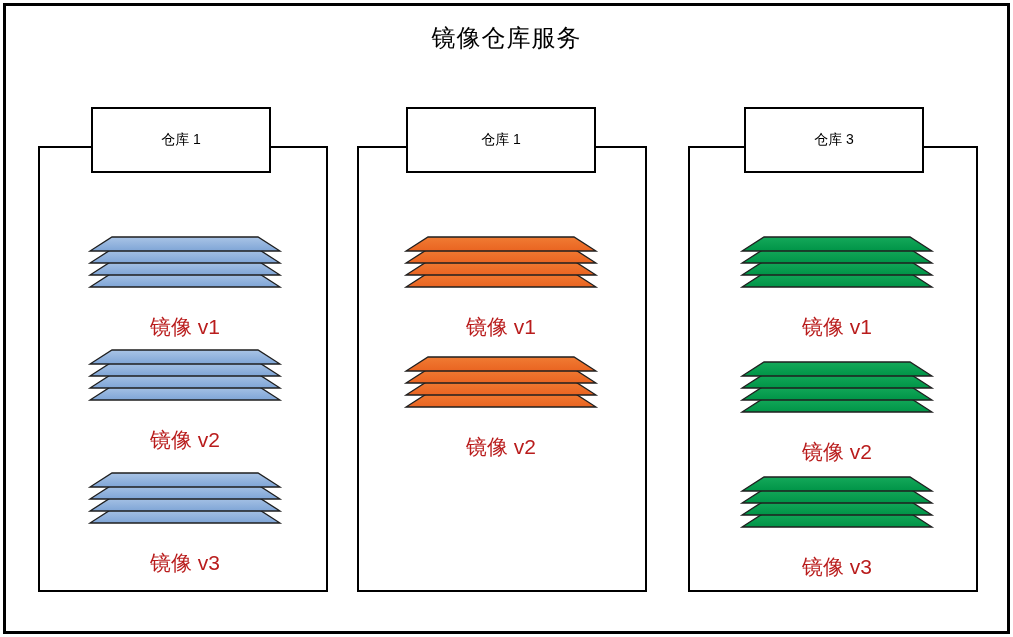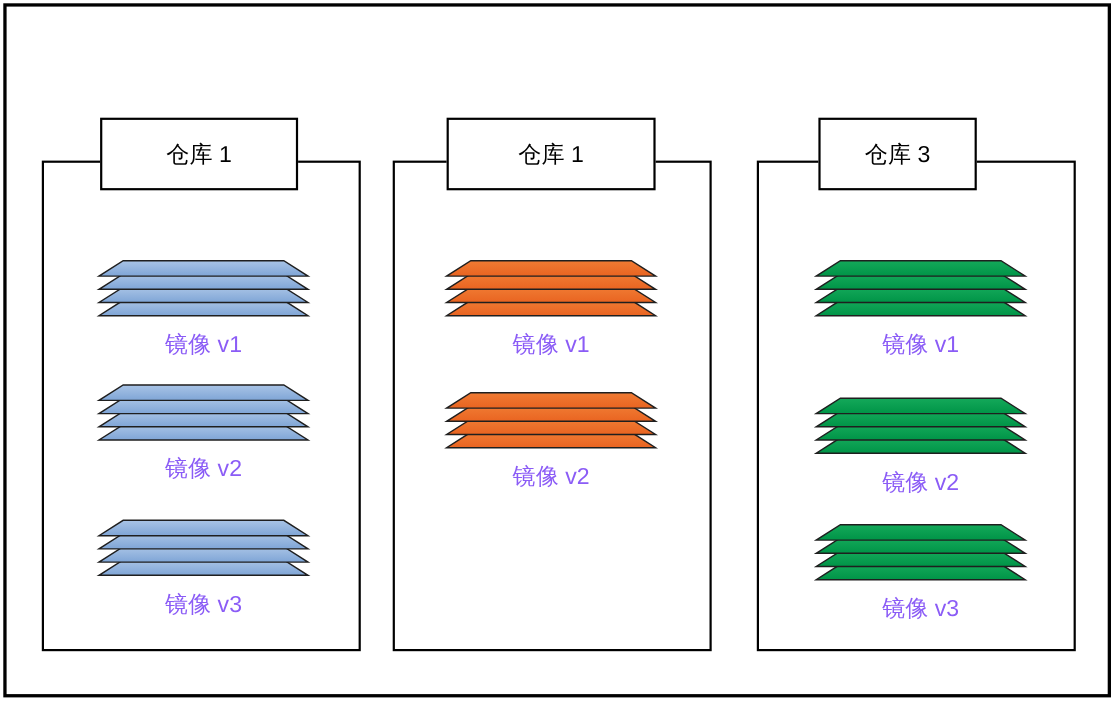--- a/index.html
+++ b/index.html
@@ -52,21 +52,21 @@
     position: absolute;
     border: 2px solid #000000;
     box-sizing: border-box;
     background: #ffffff;
     display: flex;
     align-items: center;
     justify-content: center;
     z-index: 5;
   }
   .repo-label-text {
-    font-size: 21px;
+    font-size: 14px;
     color: #000000;
     white-space: nowrap;
   }
   
   .image-group {
     position: absolute;
     width: 190px;
     z-index: 3;
   }
   .stack {
@@ -76,32 +76,33 @@
   }
   .stack svg {
     display: block;
     width: 190px;
     height: 56px;
     overflow: visible;
   }
   .image-caption {
     text-align: center;
     font-size: 21px;
-    color: #8b5cf6;
-    margin-top: 6px;
+    color: #b91c1c;
+    margin-top: 20px;
     white-space: nowrap;
   }
 </style>
 </head>
 <body>
 
 <div id="canvas">
 
   <div class="service-frame"></div>
 
+  <div class="service-title">镜像仓库服务</div>
 
   <div id="repo-layer">
       <div class="repo" style="left: 38px; top: 146px; width: 290px; height: 446px;"></div>
       <div class="repo-label-box" style="left: 91px; top: 107px; width: 180px; height: 66px;">
         <span class="repo-label-text">仓库 1</span>
       </div>
       <div class="image-group" style="left: 90px; top: 237px;">
         <div class="stack">
           <svg viewBox="0 0 190 56">
             <defs>
@@ -184,21 +185,21 @@
             </defs>
             <path d="M 22 36 L 168 36 L 190 50 L 0 50 Z" fill="url(#g4)" stroke="#1F1F1F" stroke-width="1.3" stroke-linejoin="miter"></path>
             <path d="M 22 24 L 168 24 L 190 38 L 0 38 Z" fill="url(#g4)" stroke="#1F1F1F" stroke-width="1.3" stroke-linejoin="miter"></path>
             <path d="M 22 12 L 168 12 L 190 26 L 0 26 Z" fill="url(#g4)" stroke="#1F1F1F" stroke-width="1.3" stroke-linejoin="miter"></path>
             <path d="M 22 0 L 168 0 L 190 14 L 0 14 Z" fill="url(#g4)" stroke="#1F1F1F" stroke-width="1.3" stroke-linejoin="miter"></path>
           </svg>
         </div>
         <div class="image-caption">镜像 v2</div>
       </div>
       <div class="repo" style="left: 688px; top: 146px; width: 290px; height: 446px;"></div>
-      <div class="repo-label-box" style="left: 744px; top: 107px; width: 144px; height: 66px;">
+      <div class="repo-label-box" style="left: 744px; top: 107px; width: 180px; height: 66px;">
         <span class="repo-label-text">仓库 3</span>
       </div>
       <div class="image-group" style="left: 742px; top: 237px;">
         <div class="stack">
           <svg viewBox="0 0 190 56">
             <defs>
               <linearGradient id="g5" x1="0" y1="0" x2="0" y2="1">
                 <stop offset="0%" stop-color="#14A95A"></stop>
                 <stop offset="100%" stop-color="#009447"></stop>
               </linearGradient>

